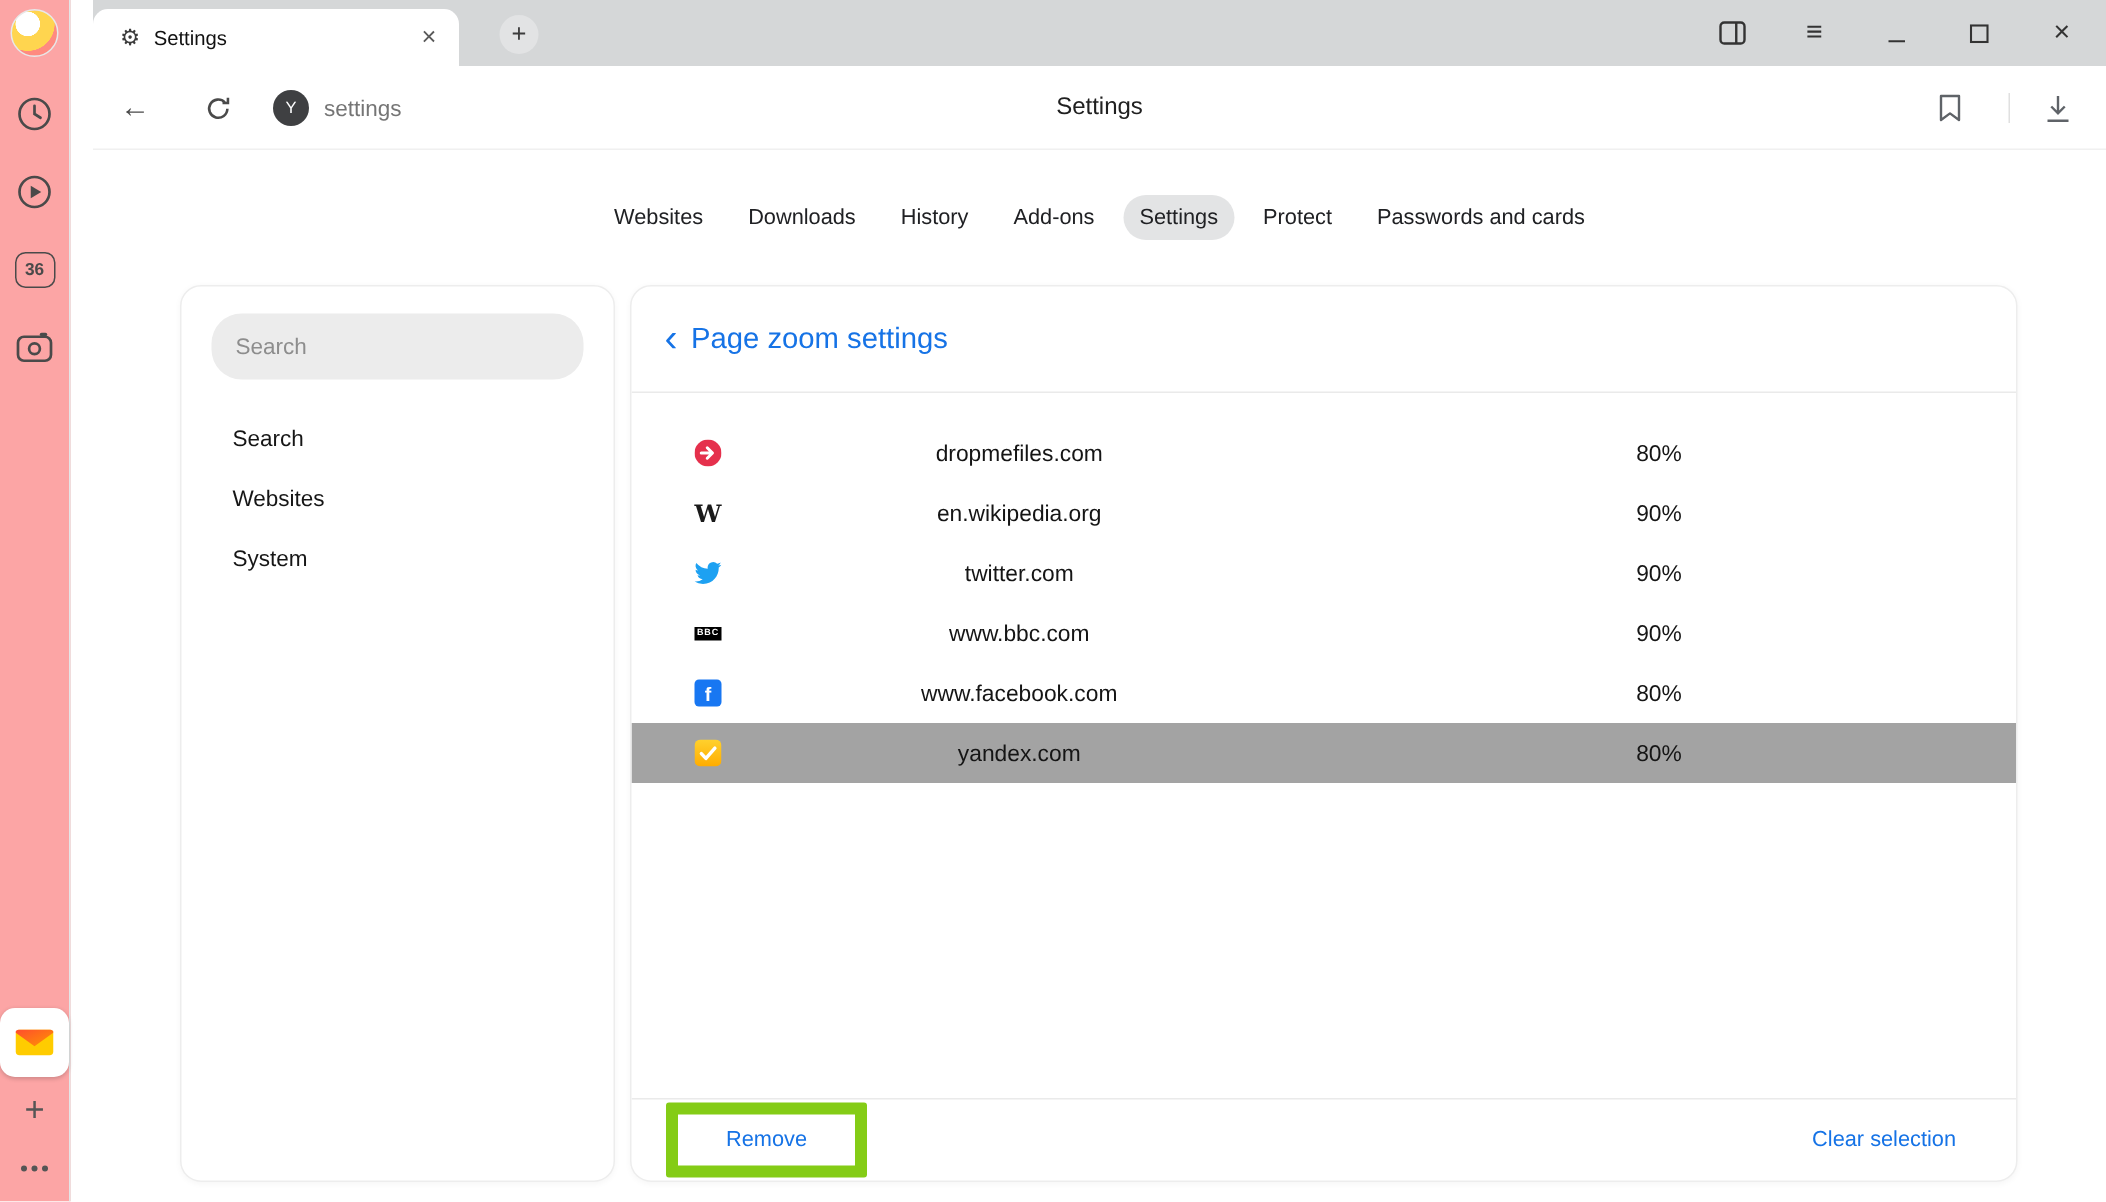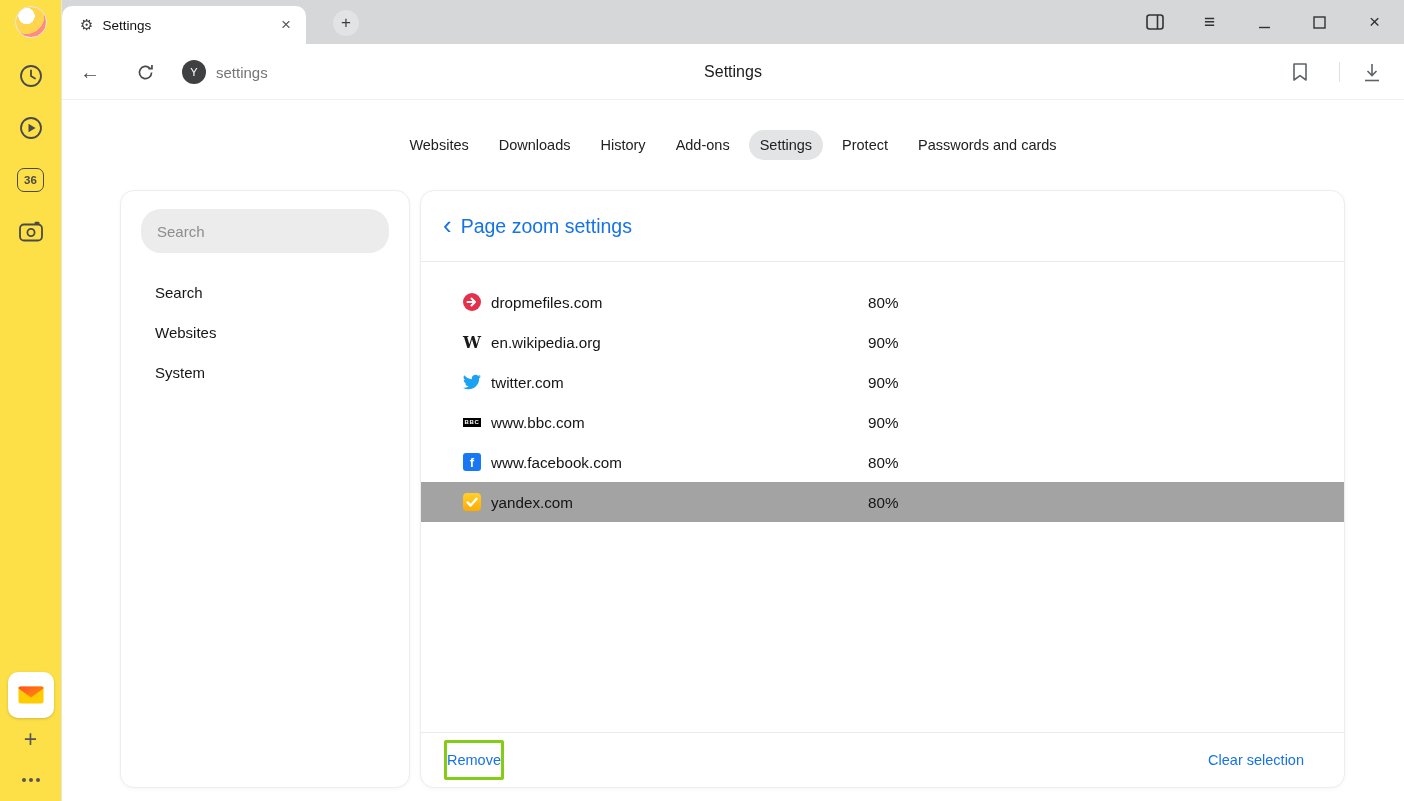--- a/index.html
+++ b/index.html
@@ -5,22 +5,22 @@
   * { margin:0; padding:0; box-sizing:border-box; }
   html,body { width:1404px; height:801px; }
   body {
     position:relative; overflow:hidden; background:#fff;
     font-family:"Liberation Sans","DejaVu Sans",sans-serif; color:#1a1a1a;
     -webkit-font-smoothing:antialiased;
   }
 
   
   .rail {
-    position:absolute; left:0; top:0; width:62px; height:100%;
-    background:#fde047; border-right:1px solid #e3e5e6;
+    position:absolute; left:0; top:0; width:47px; height:100%;
+    background:#fca5a5; border-right:1px solid #e3e5e6;
     display:flex; flex-direction:column; align-items:center; z-index:5;
   }
   .avatar {
     width:32px; height:32px; border-radius:50%; margin-top:6px;
     background:radial-gradient(circle at 35% 30%, #ffffff 0 28%, #ffd54f 29% 62%, #ff8a80 63% 100%);
     border:1px solid #e8e8e8; cursor:pointer;
   }
   .rail-btn {
     width:30px; height:28px; margin-top:24px; display:flex; align-items:center;
     justify-content:center; color:#4a4a4a; cursor:pointer;
@@ -127,38 +127,38 @@
     height:40px; line-height:40px; padding-left:34px; font-size:15px;
     color:#161616; cursor:pointer;
   }
 
   .pz-header {
     height:71px; flex:0 0 71px; display:flex; align-items:center; gap:9px;
     padding-left:22px; border-bottom:1px solid #eaeaea;
   }
   .pz-chevron { font-size:26px; color:#1673e6; cursor:pointer; line-height:1; margin-top:-3px; }
   .pz-title { font-size:19.5px; color:#1673e6; }
-  .pz-list { flex:1; padding-top:20px; }
+  .pz-list { flex:1; padding-top:20px;text-align:center; }
   .pz-row {
     height:40px; display:grid; grid-template-columns:28px 377px 1fr;
     align-items:center; padding-left:42px; cursor:pointer; font-size:15.2px; color:#151515;
   }
   .pz-row.selected { background:#a3a3a3; }
   .fav { width:18px; height:18px; display:flex; align-items:center; justify-content:center; }
   .fav-wiki { font-family:"DejaVu Serif","Liberation Serif",serif; font-weight:600; font-size:16px; color:#1a1a1a; }
   .fav-bbc { width:18px; height:9px; background:#000; color:#fff; font-size:6px;
     font-weight:bold; letter-spacing:.6px; display:flex; align-items:center; justify-content:center; }
   .fav-fb { width:18px; height:18px; border-radius:3px; background:#1877f2; color:#fff;
     font-weight:bold; font-size:13px; display:flex; align-items:center; justify-content:center; }
   .pz-footer {
     flex:0 0 55px; border-top:1px solid #eaeaea; display:flex; align-items:center;
     padding:0 40px 0 23px;
   }
   .remove-box {
-    border:3px solid #84cc16; border-radius:2px; padding:8px 0; cursor:pointer;text-align:right;
+    border:8px solid #84cc16; border-radius:2px; padding:8px 32px; cursor:pointer;text-align:right;
   }
   .link { color:#1673e6; font-size:14.5px; cursor:pointer; }
   .footer-spacer { flex:1; }
 </style>
 </head>
 <body>
 
 <div class="rail">
   <div class="avatar"></div>
 

